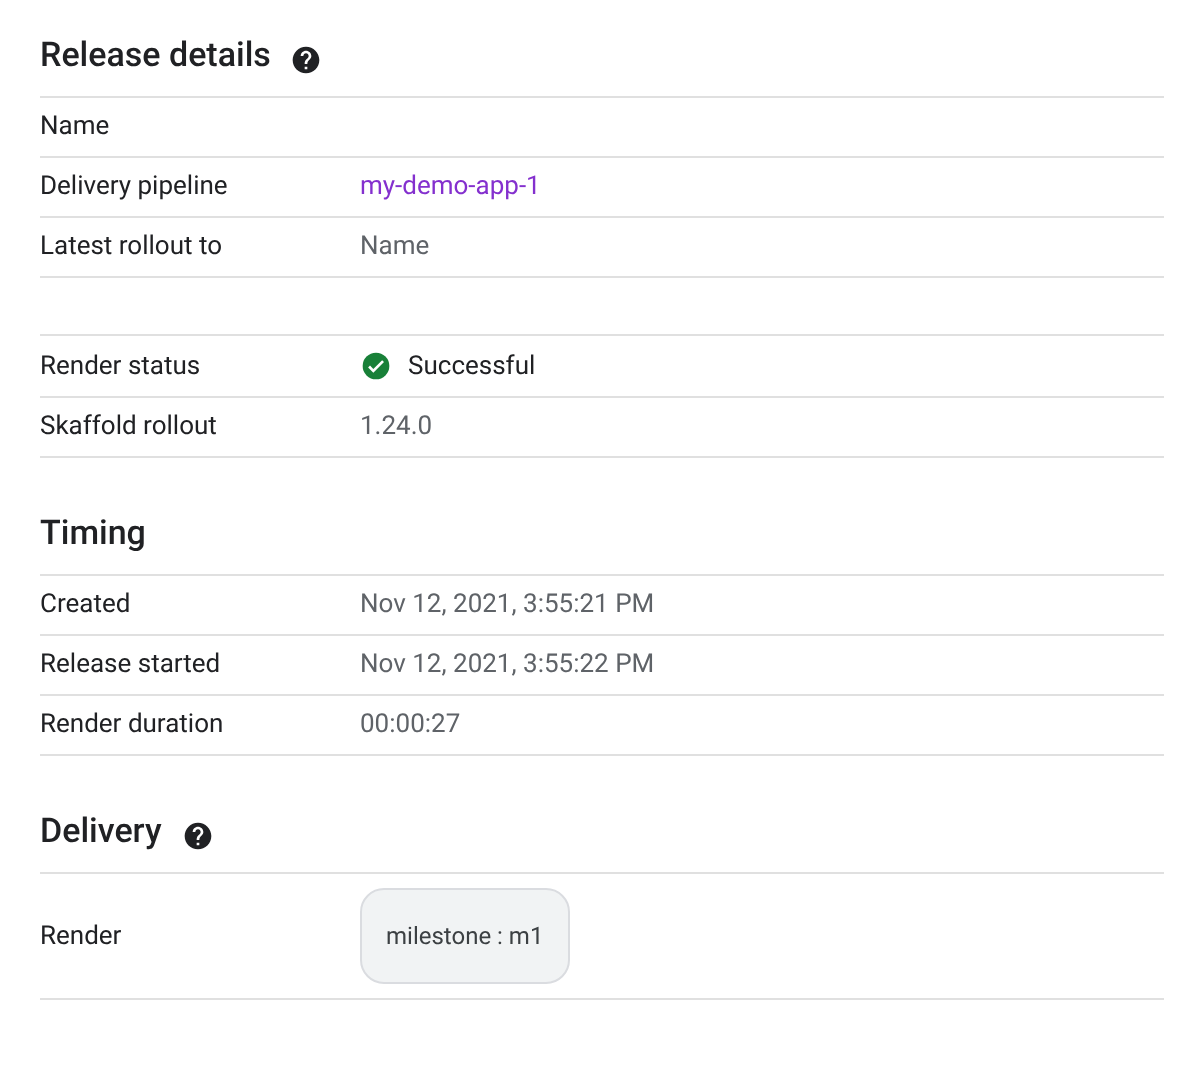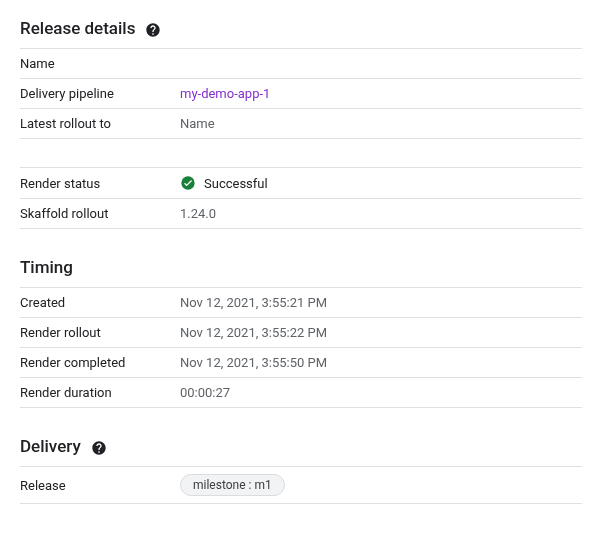--- a/index.html
+++ b/index.html
@@ -71,21 +71,21 @@
       width: 16px;
       height: 16px;
       display: inline-flex;
     }
     .success-icon svg { width: 16px; height: 16px; }
     .chip {
       display: inline-block;
       background: #f1f3f4;
       border: 1px solid #dadce0;
       border-radius: 12px;
-      padding: 3px 12px;
+      padding: 16px 12px;
       font-size: 12px;
       color: #3c4043;
     }
     .row.align-top { align-items: flex-start; }
   </style>
 </head>
 <body>
 
 <div class="section">
   <div class="section-header">
@@ -132,44 +132,40 @@
 
 <div class="section">
   <div class="section-header">
     <span class="section-title">Timing</span>
   </div>
   <div class="row">
     <div class="row-label">Created</div>
     <div class="row-value">Nov 12, 2021, 3:55:21 PM</div>
   </div>
   <div class="row">
-    <div class="row-label">Render rollout</div>
+    <div class="row-label">Release started</div>
     <div class="row-value">Nov 12, 2021, 3:55:22 PM</div>
-  </div>
-  <div class="row">
-    <div class="row-label">Render completed</div>
-    <div class="row-value">Nov 12, 2021, 3:55:50 PM</div>
   </div>
   <div class="row">
     <div class="row-label">Render duration</div>
     <div class="row-value">00:00:27</div>
   </div>
 </div>
 
 <div class="section">
   <div class="section-header">
     <span class="section-title">Delivery</span>
     <span class="help-icon">
       <svg viewBox="0 0 24 24">
           <path d="M12 2C6.48 2 2 6.48 2 12s4.48 10 10 10 10-4.48 10-10S17.52 2 12 2zm1 17h-2v-2h2v2zm2.07-7.75l-.9.92C13.45 12.9 13 13.5 13 15h-2v-.5c0-1.1.45-2.1 1.17-2.83l1.24-1.26c.37-.36.59-.86.59-1.41 0-1.1-.9-2-2-2s-2 .9-2 2H8c0-2.21 1.79-4 4-4s4 1.79 4 4c0 .88-.36 1.68-.93 2.25z"></path>
         </svg>
     </span>
   </div>
   <div class="row">
-    <div class="row-label">Release</div>
+    <div class="row-label">Render</div>
     <div class="row-value">
       <span class="chip">milestone : m1</span>
     </div>
   </div>
   <div class="row align-top">
     
     
   </div>
 </div>
 

